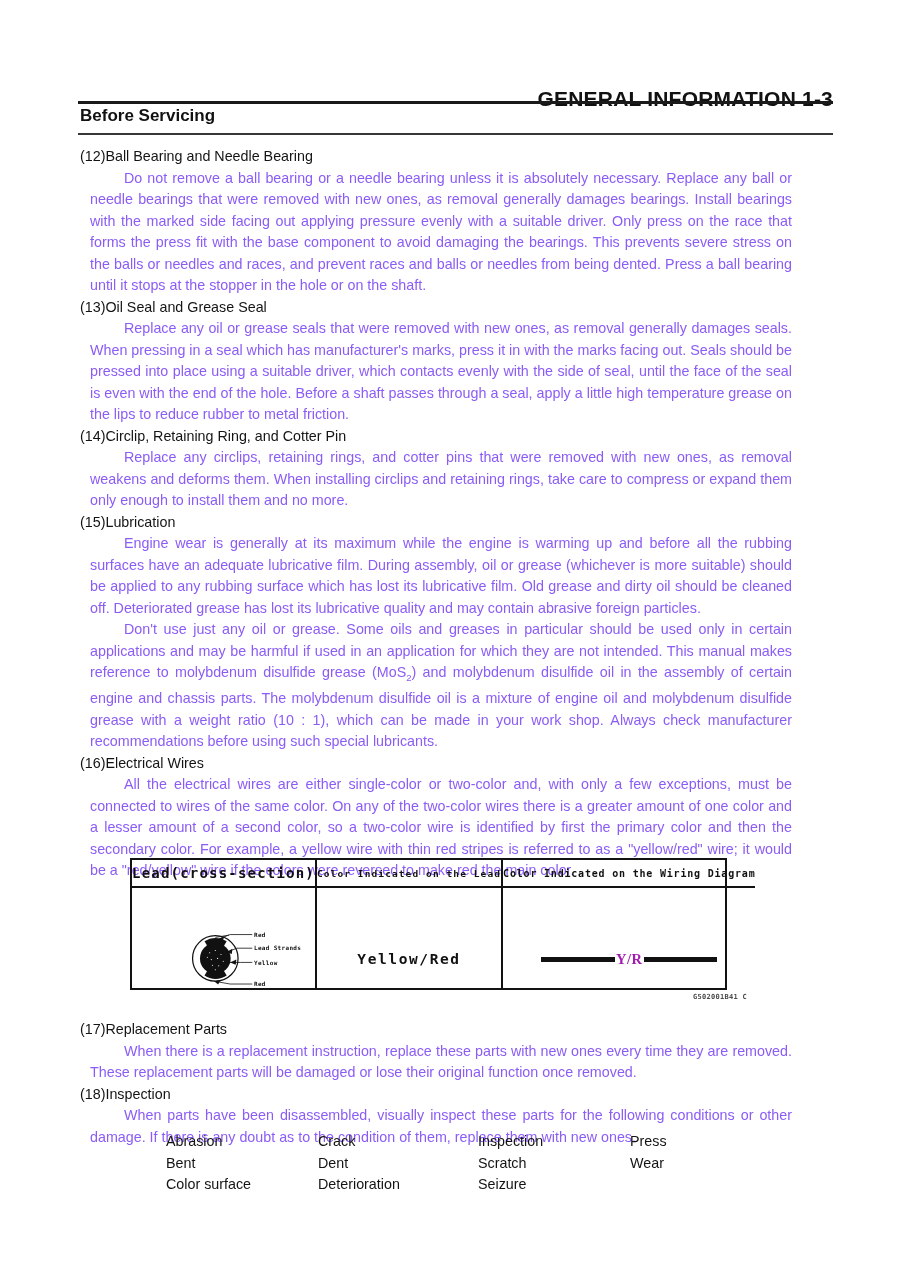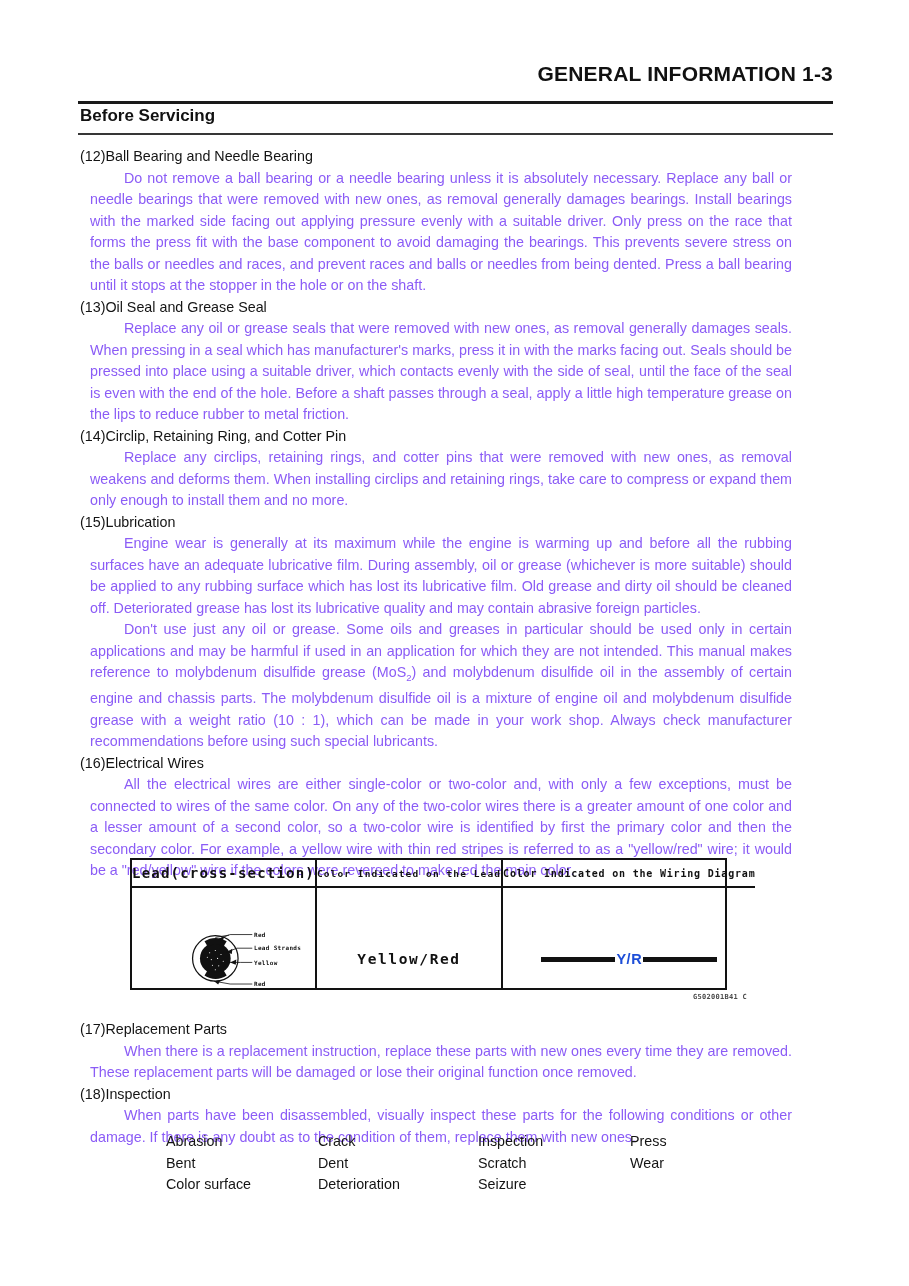--- a/index.html
+++ b/index.html
@@ -13,21 +13,21 @@
     height: 1286px;
     background: #ffffff;
     font-family: "Liberation Sans", sans-serif;
     color: #000000;
     overflow: hidden;
   }
 
   
   .header {
     position: absolute;
-    top: 62px;
+    top: 87px;
     left: 78px;
     width: 755px;
     text-align: right;
   }
   .header-title {
     font-size: 21px;
     font-weight: bold;
     letter-spacing: 0.2px;
     color: #111;
   }
@@ -127,25 +127,25 @@
   }
 
   
   .wire-line {
     display: flex;
     align-items: center;
     width: 176px;
   }
   .wire-seg { flex: 1; height: 5px; background: #111; }
   .wire-code {
-    font-family: Liberation Sans, sans-serif;
+    font-family: Liberation Serif, serif;
     font-size: 14.5px;
     font-weight: bold;
     letter-spacing: 0.5px;
-    color: #1d4ed8;
+    color: #a21caf;
     padding: 0 1px;
   }
 
   
   .xsec { position: absolute; left: 2px; top: 0; width: 203px; height: 100%; }
 
   .fig-caption {
     position: absolute;
     top: 993px;
     left: 640px;

